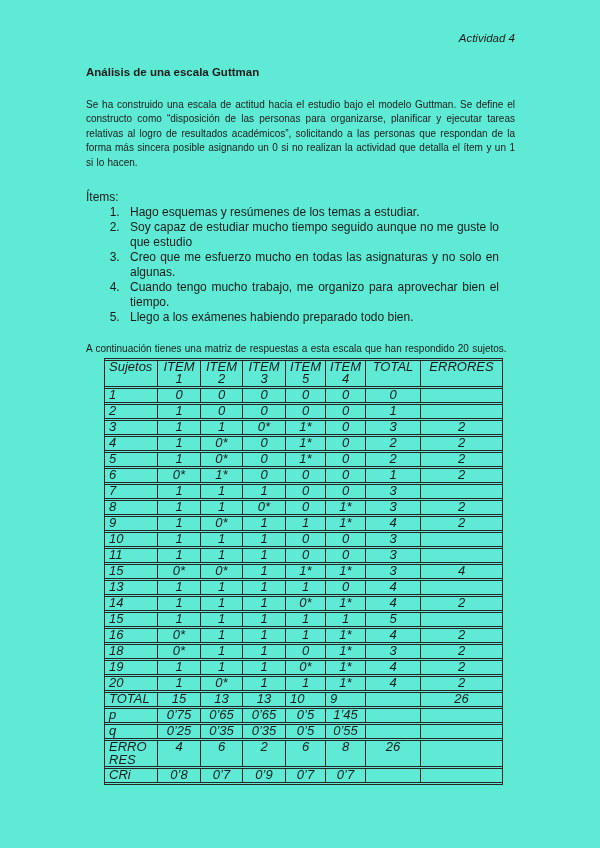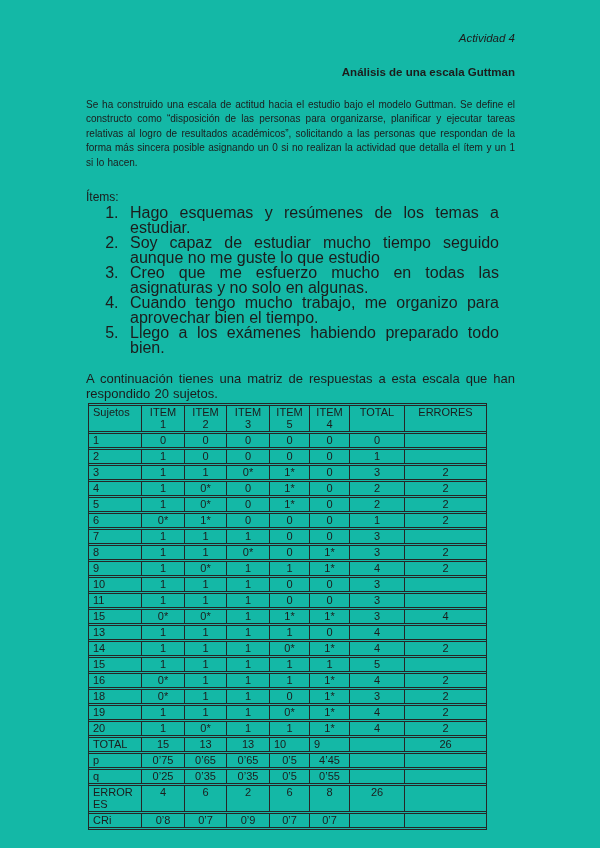--- a/index.html
+++ b/index.html
@@ -13,73 +13,74 @@
     overflow: hidden;
     font-family: "Liberation Sans", sans-serif;
     color: #1c1c1c;
   }
   .page {
     position: relative;
     width: 600px;
     height: 848px;
     box-sizing: border-box;
     padding: 32px 85px 0 86px;
-    background: #14b8a6;
+    background: #5eead4;
   }
   .activity-label {
     text-align: right;
     font-style: italic;
     font-size: 11.5px;
     line-height: 13px;
   }
   .doc-title {
     margin-top: 21px;
-    text-align: right;
+    text-align: left;
     font-weight: bold;
     font-size: 11.5px;
     line-height: 13px;
   }
   .intro {
     margin-top: 19px;
     font-size: 10px;
     line-height: 14.4px;
     text-align: justify;
     word-spacing: 0.5px;
   }
   .items-label {
     margin-top: 20px;
     font-size: 12px;
     line-height: 14px;
   }
   ol.items {
     margin: 1px 16px 0 0;
     padding: 0 0 0 37px;
-    font-size: 16px;
+    font-size: 12px;
     line-height: 15px;
     text-align: justify;
   }
   ol.items li {
     padding-left: 7px;
   }
   .matrix-intro {
     margin-top: 17px;
-    font-size: 13px;
+    font-size: 10px;
     line-height: 14.8px;
     text-align: justify;
     word-spacing: 0.5px;
   }
   table.matrix {
-    margin-left: 2px;
+    margin-left: 18px;
     margin-top: 1px;
     border-collapse: separate;
     border-spacing: 0 1px;
     border: 1px solid #262626;
     table-layout: fixed;
     width: 397px;
-    font-size: 11px;
+    font-size: 13px;
+    font-style: italic;
   }
   table.matrix td {
     border-top: 1px solid #262626;
     border-bottom: 1px solid #262626;
     border-left: 1px solid #262626;
     padding: 0 2px;
     line-height: 12.6px;
     height: 13px;
     text-align: center;
     vertical-align: top;
@@ -355,21 +356,21 @@
           <td class="left">9</td>
           <td></td>
           <td>26</td>
         </tr>
         <tr>
           <td>p</td>
           <td>0’75</td>
           <td>0’65</td>
           <td>0’65</td>
           <td>0’5</td>
-          <td>4’45</td>
+          <td>1’45</td>
           <td></td>
           <td></td>
         </tr>
         <tr>
           <td>q</td>
           <td>0’25</td>
           <td>0’35</td>
           <td>0’35</td>
           <td>0’5</td>
           <td>0’55</td>

